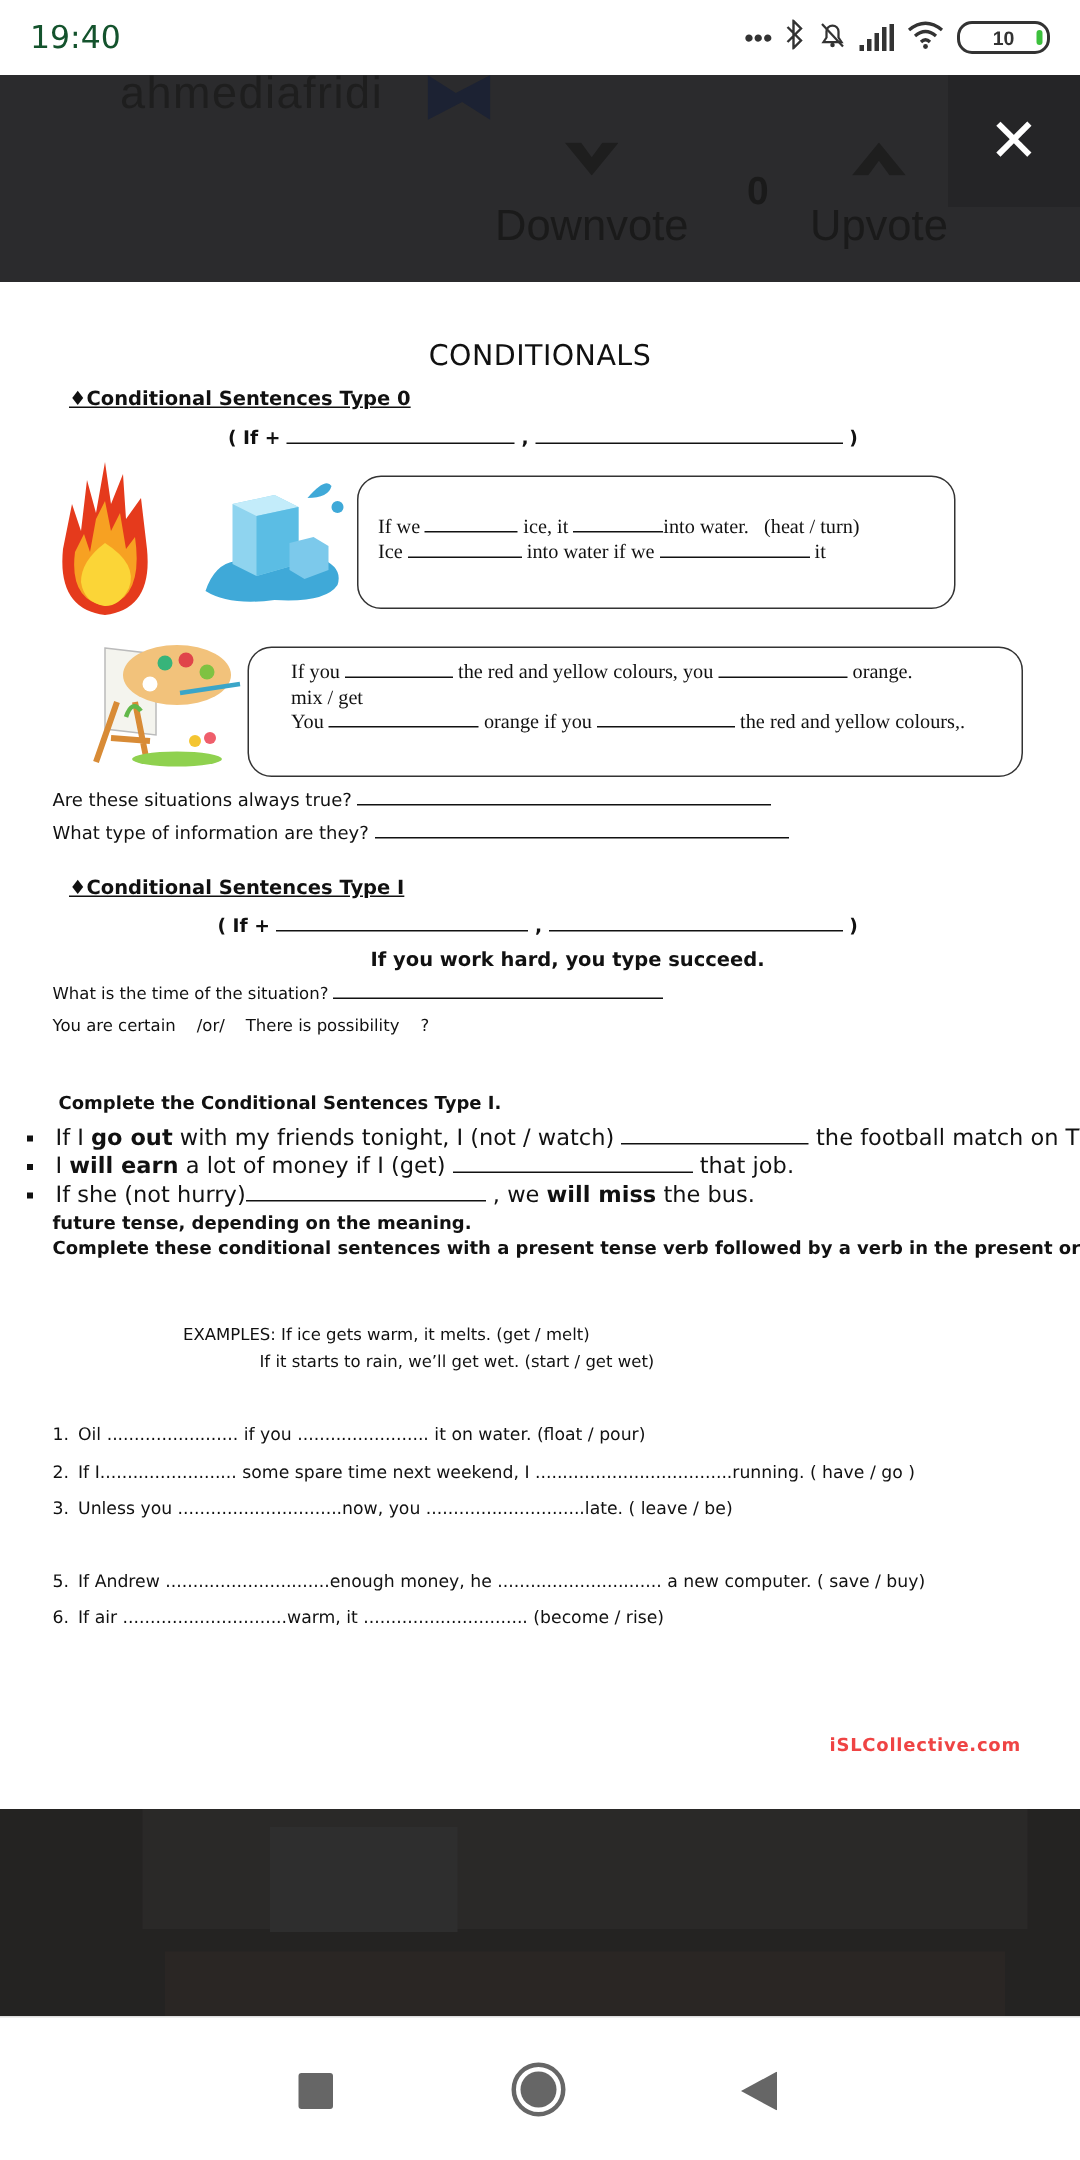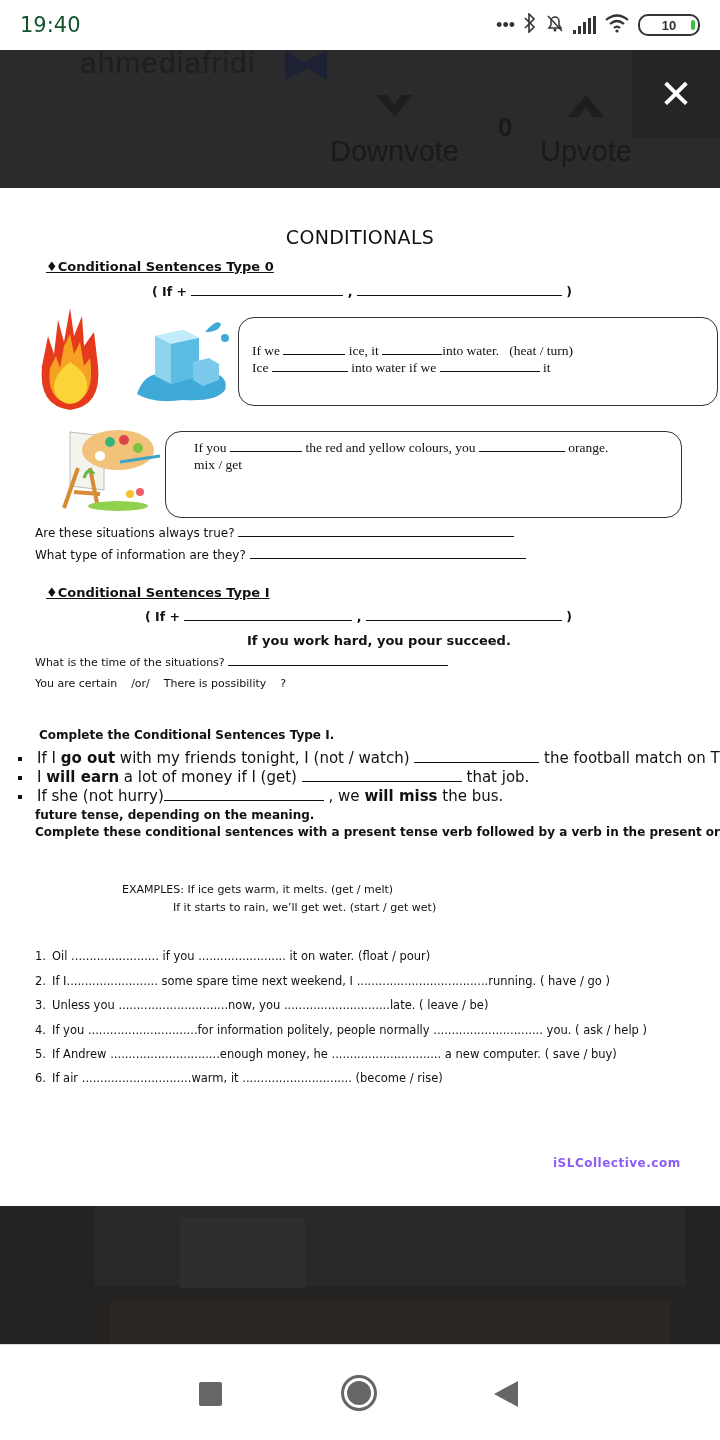--- a/index.html
+++ b/index.html
@@ -37,21 +37,21 @@
   .formula { position: absolute; font-weight: bold; font-size: 12.5px; white-space: pre; }
   .blank { display: inline-block; border-bottom: 1px solid #111; vertical-align: baseline; height: 1px; }
   .serif { font-family: "Liberation Serif", serif; font-size: 13.5px; }
   .box { position: absolute; border: 1.5px solid #333; border-radius: 16px; }
   .box .line { position: absolute; white-space: pre; }
   .q { position: absolute; left: 35px; font-size: 12px; white-space: nowrap; }
   .bul { position: absolute; left: 18px; font-size: 15px; white-space: nowrap; }
   .bul .dot { display: inline-block; width: 4px; height: 4px; background: #111; margin-right: 15px; vertical-align: middle; }
   .exercise { position: absolute; left: 35px; font-size: 11.5px; white-space: nowrap; }
   .exercise .n { display: inline-block; width: 17px; }
-  .watermark { position: absolute; left: 553px; top: 968px; font-size: 12px; font-weight: bold; color: #8b5cf6; letter-spacing: 0.5px; }
+  .watermark { position: absolute; left: 553px; top: 968px; font-size: 12px; font-weight: bold; color: #ef4444; letter-spacing: 0.5px; }
 
   
   .img { position: absolute; }
 
   
   .bottomdark { position: absolute; left: 0; top: 1206px; width: 720px; height: 138px; background: #242322; overflow: hidden; }
   .bottomdark .p1 { position: absolute; left: 95px; top: 0; width: 590px; height: 80px; background: #2a2928; }
   .bottomdark .p2 { position: absolute; left: 180px; top: 12px; width: 125px; height: 70px; background: #2e2e2e; }
   .bottomdark .p3 { position: absolute; left: 110px; top: 95px; width: 560px; height: 43px; background: #2a2624; }
 
@@ -136,21 +136,21 @@
       <path d="M4 78 Q10 60 24 58 L80 56 Q96 62 92 74 Q84 86 50 84 Q20 88 4 78 Z" fill="#3fa9d8"></path>
       <path d="M22 20 L50 14 L66 22 L66 60 L38 68 L22 60 Z" fill="#8fd4ef"></path>
       <path d="M22 20 L50 14 L66 22 L38 28 Z" fill="#c3ecfa"></path>
       <path d="M38 28 L66 22 L66 60 L38 68 Z" fill="#5bbde4"></path>
       <path d="M60 46 L76 42 L86 48 L86 64 L70 70 L60 64 Z" fill="#7cc9eb"></path>
       <path d="M72 16 Q84 2 88 8 Q86 16 72 16 Z" fill="#3fa9d8"></path>
       <circle cx="92" cy="22" r="4" fill="#3fa9d8"></circle>
     </svg>
   </div>
 
-  <div class="box serif" style="left:238px; top:129px; width:480px; height:89px">
+  <div class="box serif" style="left:238px; top:129px; width:399px; height:89px">
     <div class="line" style="left:13px; top:25px"><span>If we</span> <span class="blank" style="width:62px"></span> <span>ice, it</span> <span class="blank" style="width:60px"></span><span>into water.   (heat / turn)</span></div>
     <div class="line" style="left:13px; top:42px"><span>Ice</span> <span class="blank" style="width:76px"></span> <span>into water if we</span> <span class="blank" style="width:100px"></span> <span>it</span></div>
   </div>
 
   <div class="img" style="left:60px; top:240px">
     <svg width="104" height="84" viewBox="0 0 104 84">
       <path d="M10 4 L44 8 L44 62 L10 58 Z" fill="#f4f4ee" stroke="#bbb"></path>
       <path d="M4 80 L18 40 M38 80 L30 40 M14 64 L40 66" stroke="#d88b36" stroke-width="4"></path>
       <ellipse cx="58" cy="22" rx="36" ry="20" fill="#f2c27b"></ellipse>
       <circle cx="50" cy="14" r="5" fill="#37b47a"></circle>
@@ -161,45 +161,45 @@
       <ellipse cx="58" cy="78" rx="30" ry="5" fill="#8fd14f"></ellipse>
       <circle cx="70" cy="66" r="4" fill="#f4c531"></circle>
       <circle cx="80" cy="64" r="4" fill="#ef5e6b"></circle>
       <path d="M24 50 Q28 38 34 46" stroke="#62b84a" stroke-width="3" fill="none"></path>
     </svg>
   </div>
 
   <div class="box serif" style="left:165px; top:243px; width:517px; height:87px">
     <div class="line" style="left:28px; top:8px"><span>If you</span> <span class="blank" style="width:72px"></span> <span>the red and yellow colours, you</span> <span class="blank" style="width:86px"></span> <span>orange.</span></div>
     <div class="line" style="left:28px; top:25px">mix / get</div>
+    <div class="line" style="left:28px; top:41px"><span>You</span> <span class="blank" style="width:100px"></span> <span>orange if you</span> <span class="blank" style="width:92px"></span> <span>the red and yellow colours,.</span></div>
   </div>
 
   <div class="q" style="top:338px"><span>Are these situations always true?</span> <span class="blank" style="width:276px"></span></div>
   <div class="q" style="top:360px"><span>What type of information are they?</span> <span class="blank" style="width:276px"></span></div>
 
   <div class="h-section" style="top:397px">♦Conditional Sentences Type I</div>
   <div class="formula" style="left:145px; top:421px"><span>( If +</span> <span class="blank" style="width:168px"></span> <span>,</span> <span class="blank" style="width:196px"></span> <span>)</span></div>
-  <div class="formula" style="left:247px; top:445px; font-size:13px">If you work hard, you pour succeed.</div>
-  <div class="q" style="top:468px; font-size:11px"><span>What is the time of the situations?</span> <span class="blank" style="width:220px"></span></div>
+  <div class="formula" style="left:247px; top:445px; font-size:13px">If you work hard, you type succeed.</div>
+  <div class="q" style="top:468px; font-size:11px"><span>What is the time of the situation?</span> <span class="blank" style="width:220px"></span></div>
   <div class="q" style="top:489px; font-size:11px; white-space:pre">You are certain    /or/    There is possibility    ?</div>
 
   <div class="q" style="left:39px; top:540px; font-weight:bold; font-size:12px">Complete the Conditional Sentences Type I.</div>
   <div class="bul" style="top:561px"><span class="dot"></span><span>If I </span><b>go out</b><span> with my friends tonight, I (not / watch) </span><span class="blank" style="width:125px"></span><span> the football match on TV.</span></div>
   <div class="bul" style="top:580px"><span class="dot"></span><span>I </span><b>will earn</b><span> a lot of money if I (get) </span><span class="blank" style="width:160px"></span><span> that job.</span></div>
   <div class="bul" style="top:599px"><span class="dot"></span><span>If she (not hurry)</span><span class="blank" style="width:160px"></span><span> , we </span><b>will miss</b><span> the bus.</span></div>
 
   <div class="q" style="top:637px; font-weight:bold; font-size:12px">Complete these conditional sentences with a present tense verb followed by a verb in the present or the</div>
   <div class="q" style="top:620px; font-weight:bold; font-size:12px">future tense, depending on the meaning.</div>
   <div class="q" style="left:122px; top:695px; font-size:11px">EXAMPLES: If ice gets warm, it melts. (get / melt)</div>
   <div class="q" style="left:173px; top:713px; font-size:11px">If it starts to rain, we’ll get wet. (start / get wet)</div>
 
   <div class="exercise" style="top:761px"><span class="n">1.</span><span>Oil ........................ if you ........................ it on water. (float / pour)</span></div>
   <div class="exercise" style="top:786px"><span class="n">2.</span><span>If I......................... some spare time next weekend, I ....................................running. ( have / go )</span></div>
   <div class="exercise" style="top:810px"><span class="n">3.</span><span>Unless you ..............................now, you .............................late. ( leave / be)</span></div>
-  <div class="exercise" style="top:835px"><span class="n">4.</span><span>If you ..............................for information politely, people normally .............................. you. ( ask / help )</span></div>
   <div class="exercise" style="top:859px"><span class="n">5.</span><span>If Andrew ..............................enough money, he .............................. a new computer. ( save / buy)</span></div>
   <div class="exercise" style="top:883px"><span class="n">6.</span><span>If air ..............................warm, it .............................. (become / rise)</span></div>
 
   <div class="watermark">iSLCollective.com</div>
 </div>
 
 <div class="bottomdark">
   <div class="p1"></div>
     <div class="p2"></div>
     <div class="p3"></div>

